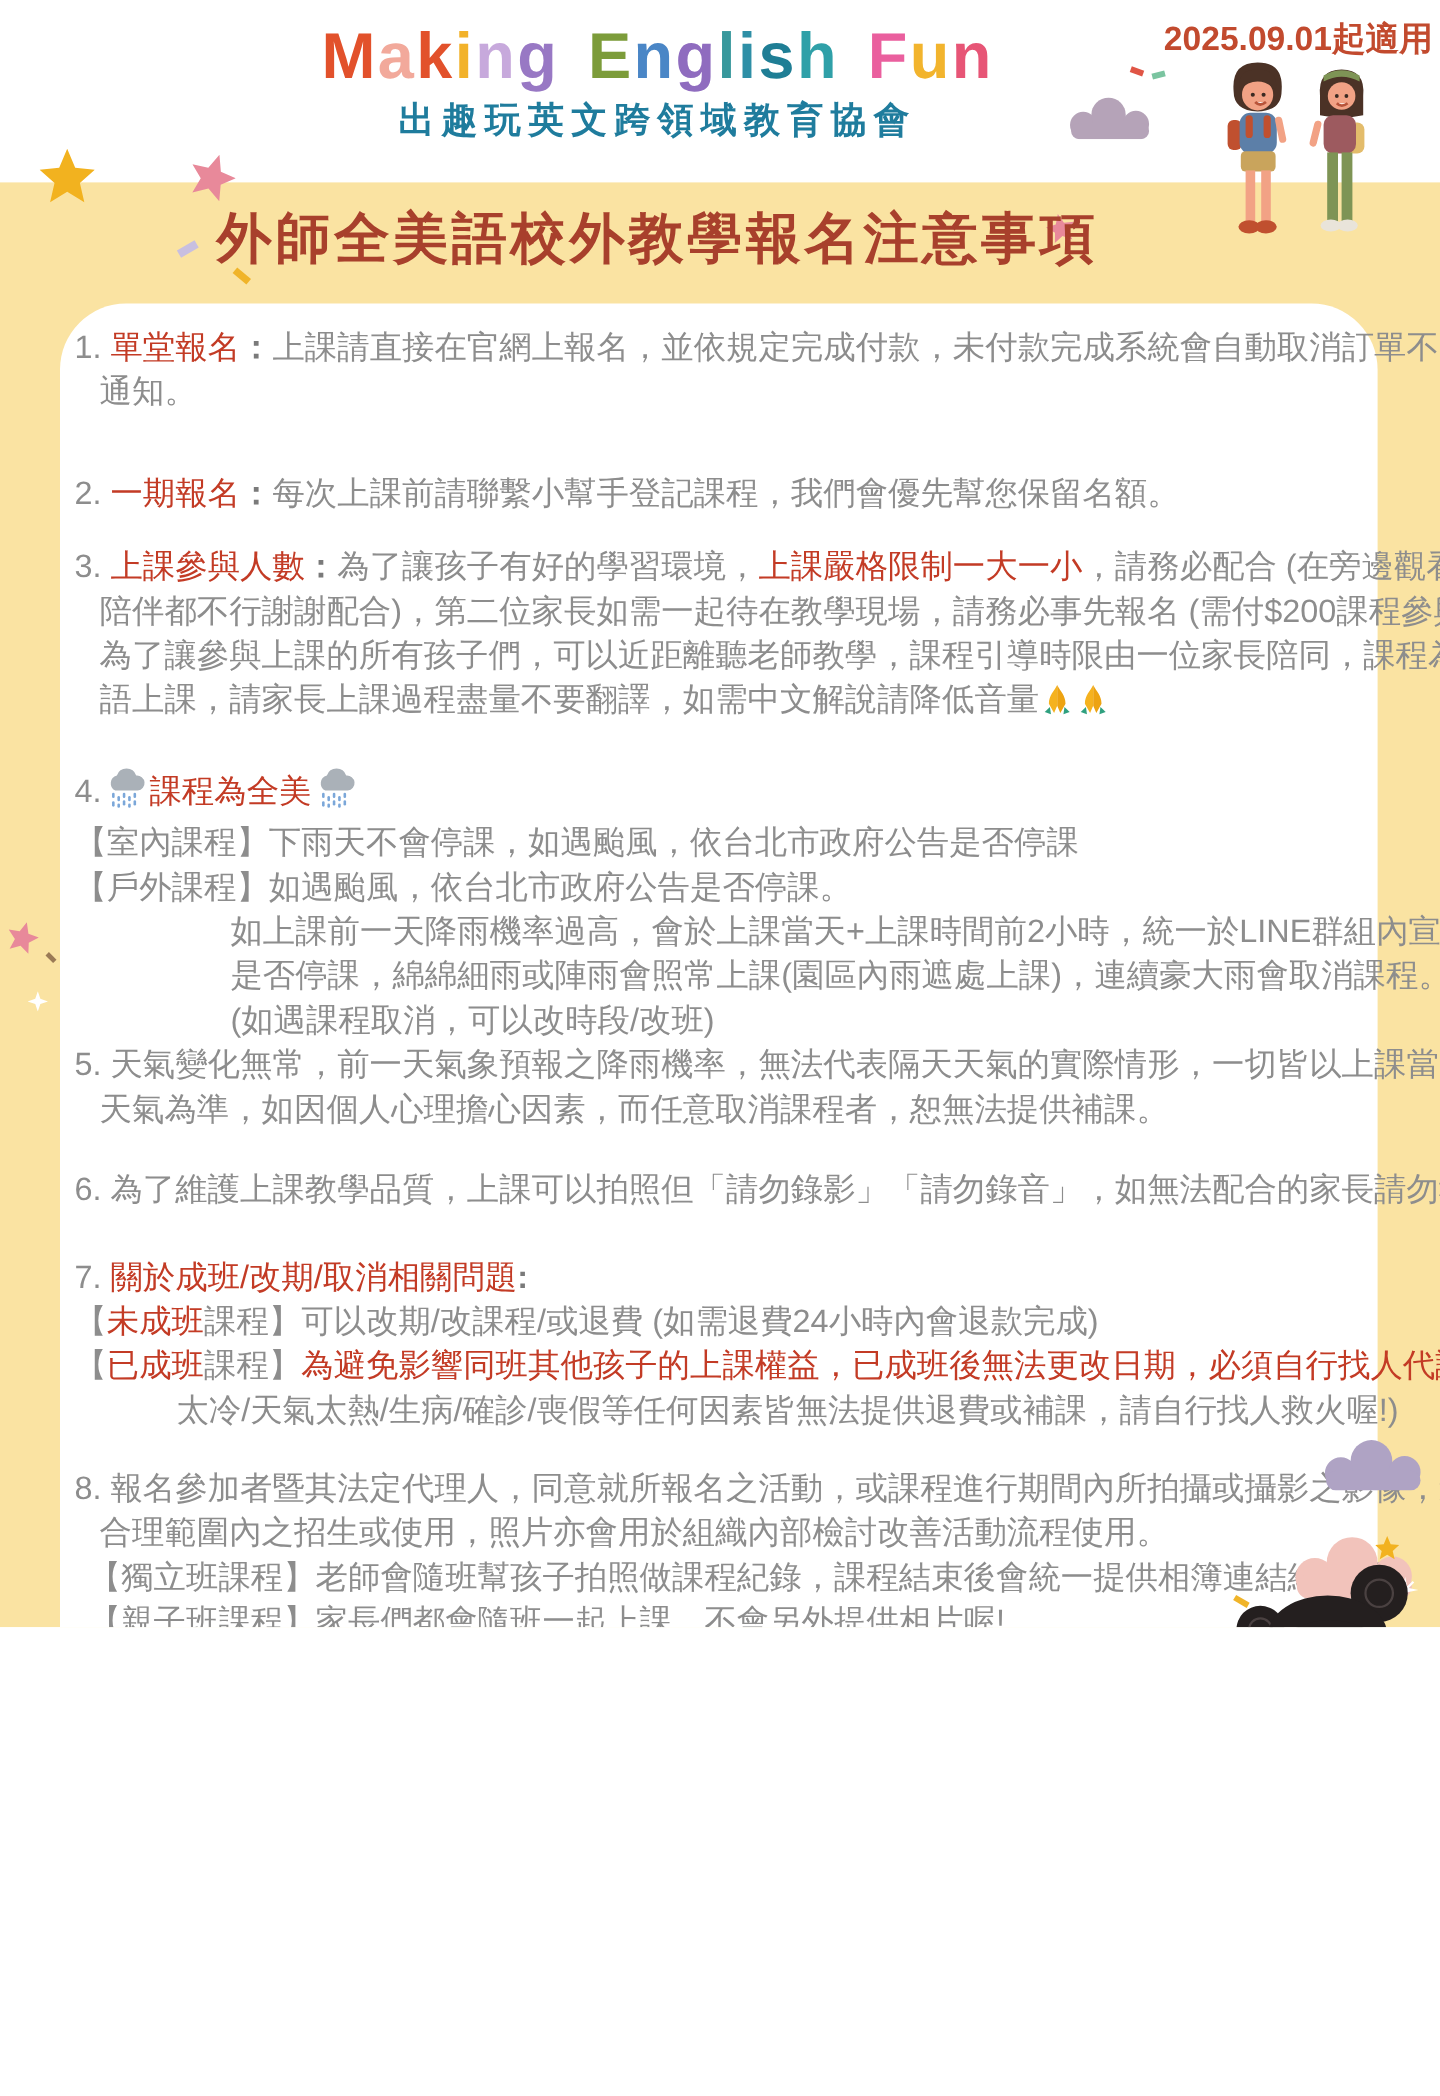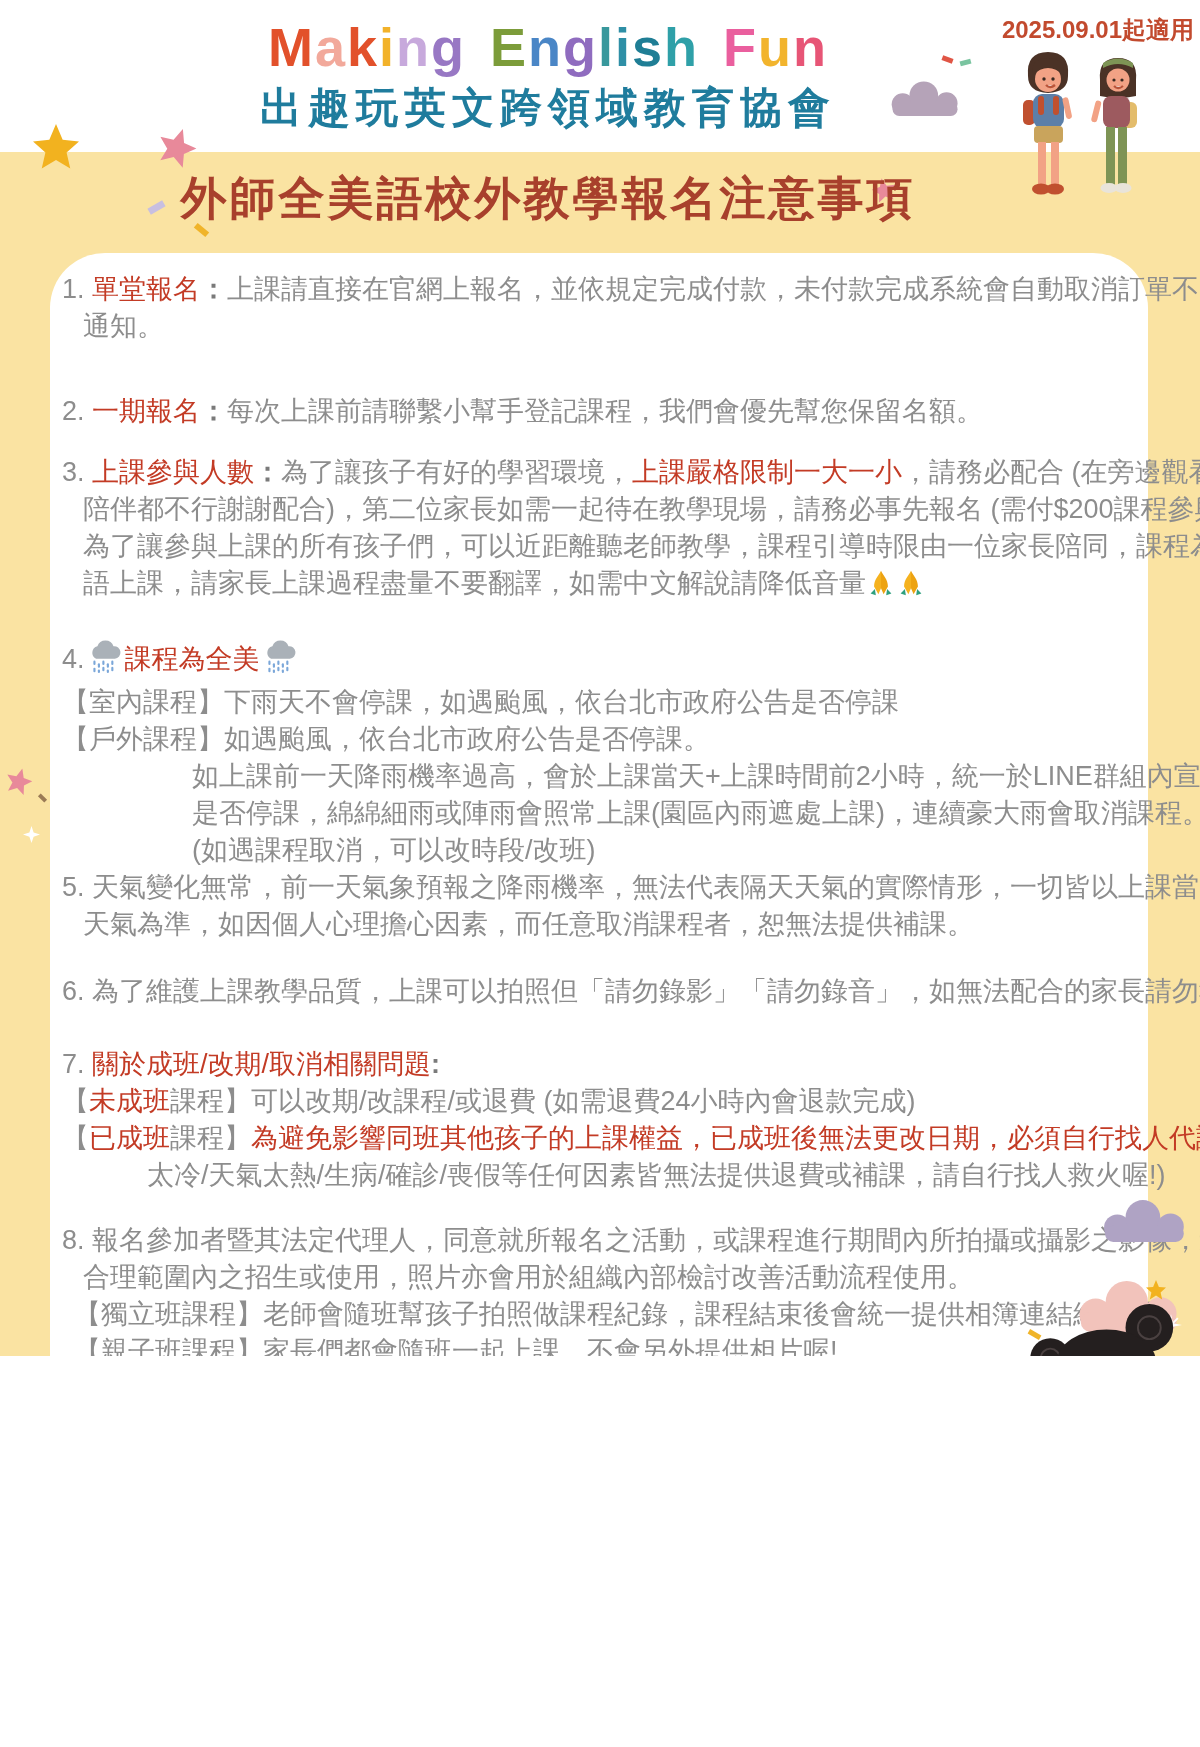--- a/index.html
+++ b/index.html
@@ -10,23 +10,23 @@
   html,body{background:#fff;}
   .page{position:relative;width:1200px;height:1356px;overflow:hidden;background:#fff;
         font-family:"Liberation Sans",sans-serif;}
   .yellow-bg{position:absolute;left:0;top:152px;width:1200px;height:1595px;
         background:var(--background-yellow);}
   
   .logo{position:absolute;left:0;top:16px;width:1096px;text-align:center;
         font-size:54px;font-weight:bold;letter-spacing:2px;z-index:3;}
   .logo .w{display:inline-block;margin:0 12px;}
   .subtitle{position:absolute;left:0;top:80px;width:1096px;text-align:center;
-        font-size:42px;font-weight:bold;letter-spacing:6px;color:var(--teal-blue);z-index:3;}
+        font-size:30px;font-weight:bold;letter-spacing:6px;color:var(--teal-blue);z-index:3;}
   .date-note{position:absolute;right:6px;top:14px;width:260px;text-align:right;
-        font-size:24px;font-weight:600;color:var(--date-red);z-index:3;}
+        font-size:28px;font-weight:600;color:var(--date-red);z-index:3;}
   .title{position:absolute;left:0;top:168px;width:1096px;text-align:center;
         font-size:46px;font-weight:bold;letter-spacing:3px;color:var(--title-red);z-index:2;}
   
   .card{position:absolute;left:50px;top:253px;width:1098px;height:1464px;background:#fff;
         border-radius:55px;z-index:1;padding:18px 10px 0 12px;}
   .line{font-size:27px;line-height:37px;color:var(--body-gray);white-space:nowrap;}
   .i0{margin-left:0}.i1{margin-left:21px}.i2{margin-left:12px}
   .i3{margin-left:130px}.i4{margin-left:153px}.i5{margin-left:85px}
   .center{text-align:center;padding-right:120px;white-space:normal;font-style:italic;}
   .s-g{color:var(--body-gray);}

